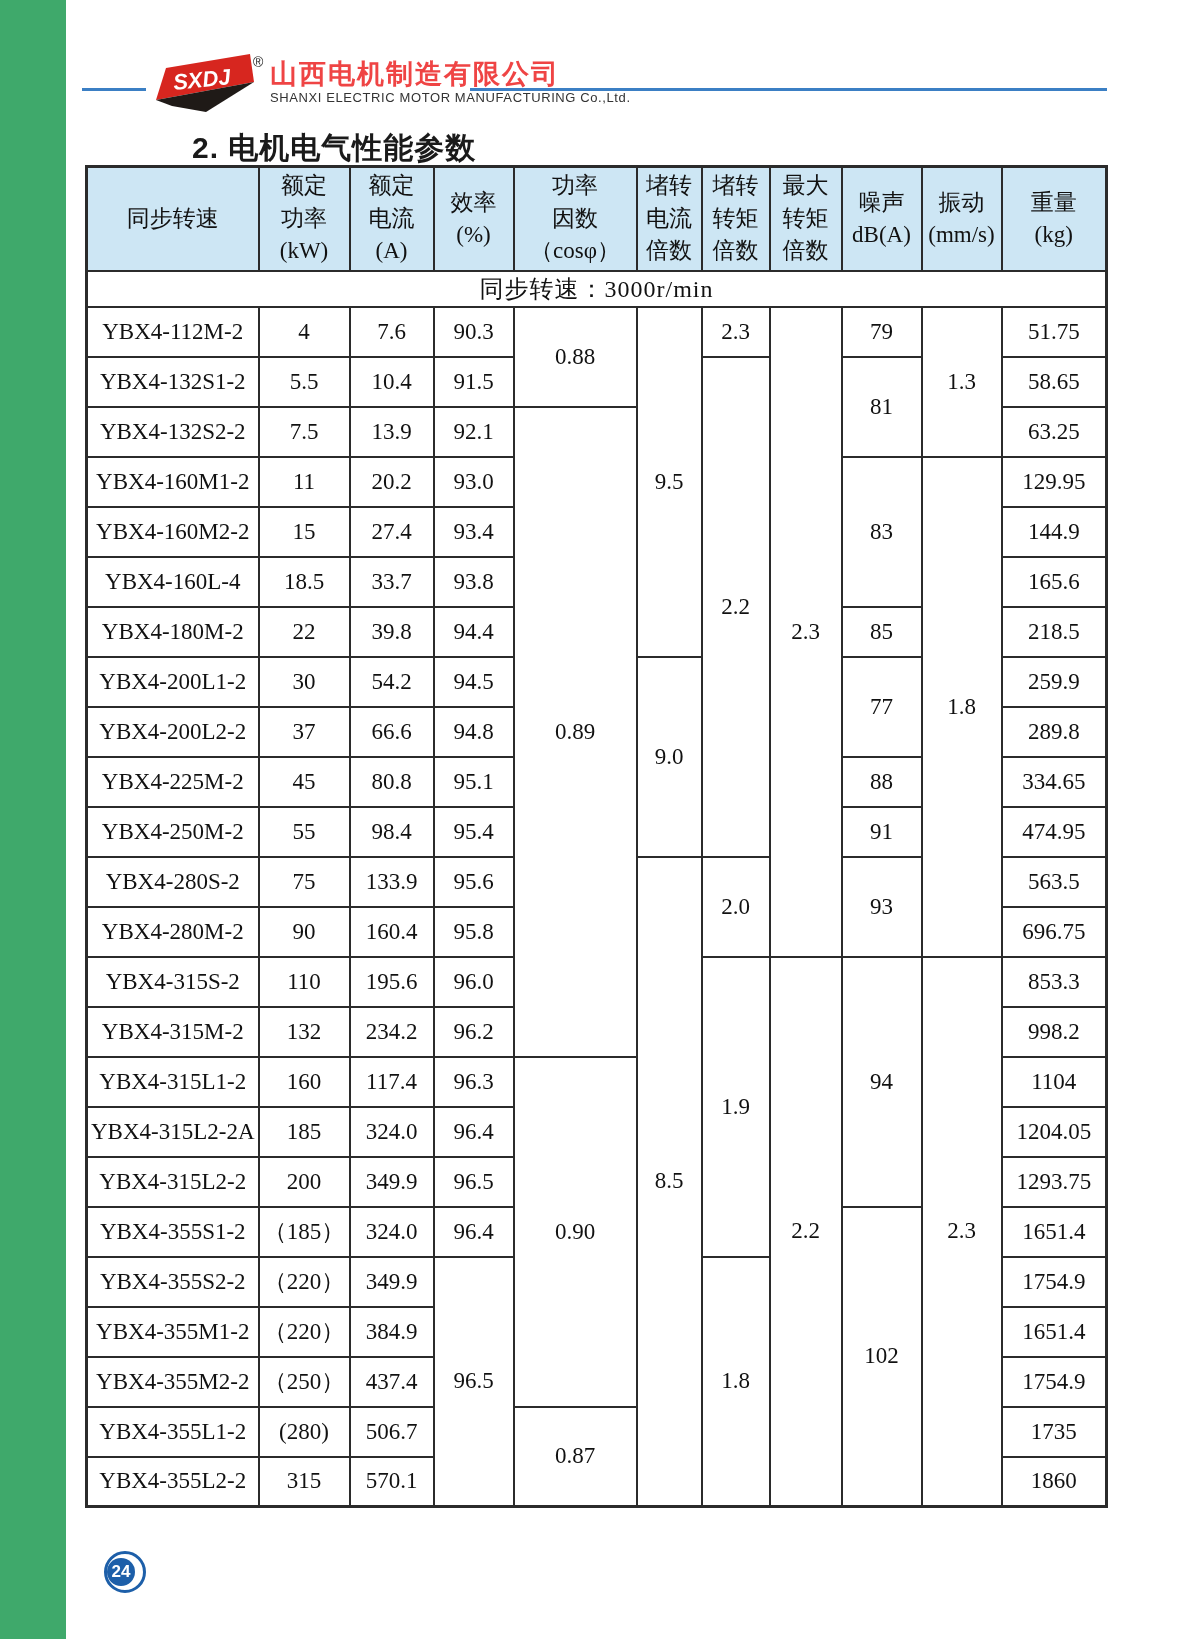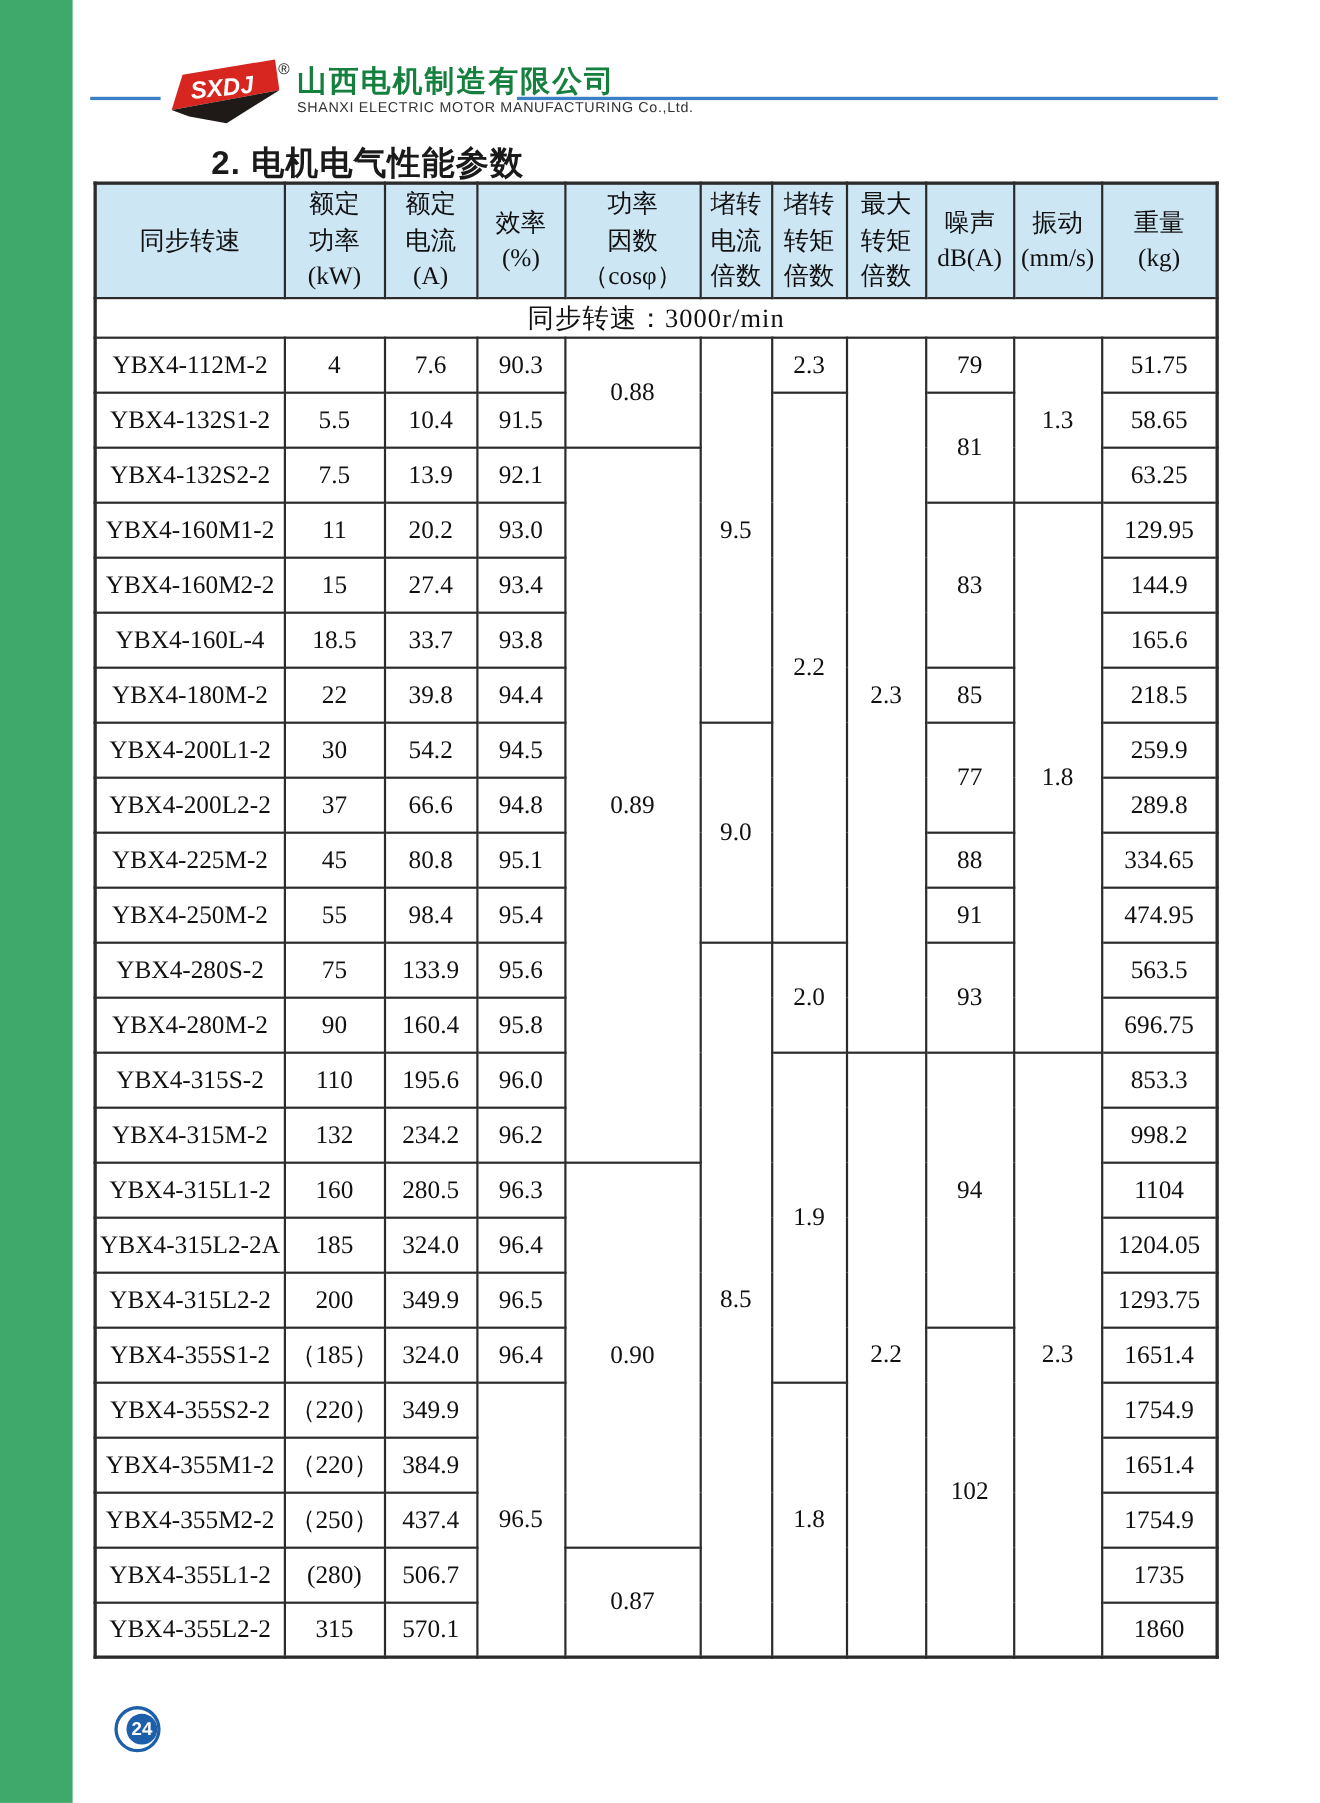--- a/index.html
+++ b/index.html
@@ -22,21 +22,21 @@
   .logo-wrap{position:absolute;left:150px;top:52px;width:104px;height:66px;}
   .reg-mark{
     position:absolute;left:253px;top:54px;font-size:14px;
     font-family:"Liberation Sans",sans-serif;color:#222;
   }
   .company-block{
     position:absolute;left:270px;top:60px;width:420px;
     font-family:"Liberation Sans",sans-serif;
   }
   .company-cn{
-    font-size:27px;font-weight:700;color:#15803d;letter-spacing:2px;line-height:1.1;
+    font-size:27px;font-weight:700;color:#ef4444;letter-spacing:2px;line-height:1.1;
   }
   .company-en{
     font-size:13px;color:#333;letter-spacing:0.6px;margin-top:0;white-space:nowrap;
   }
   .section-title{
     position:absolute;left:148px;top:128px;
     font-family:"Liberation Sans",sans-serif;
     font-size:30px;font-weight:700;color:#1a1a1a;letter-spacing:1px;margin-left:44px;
   }
   
@@ -62,21 +62,21 @@
     font-size:23px;
   }
   tr.sync{height:36px;}
   tr.sync td{font-size:24px;letter-spacing:1px;}
   tr.data{height:50px;}
   
   .page-badge{
     position:absolute;left:104px;top:1551px;
     width:36px;height:36px;border-radius:50%;
     border:3px solid #1D5FA9;
-    display:flex;align-items:center;justify-content:flex-end;
+    display:flex;align-items:center;justify-content:flex-start;
     background:#fff;
   }
   .page-badge-inner{
     width:28px;height:28px;border-radius:50%;
     background:#1D5FA9;color:#fff;
     display:flex;align-items:center;justify-content:center;
     font-family:"Liberation Sans",sans-serif;
     font-size:17px;font-weight:700;
   }
 </style>
@@ -276,21 +276,21 @@
   <tr class="data">
     <td>YBX4-315M-2</td>
     <td>132</td>
     <td>234.2</td>
     <td>96.2</td>
     <td>998.2</td>
   </tr>
   <tr class="data">
     <td>YBX4-315L1-2</td>
     <td>160</td>
-    <td>280.5</td>
+    <td>117.4</td>
     <td>96.3</td>
     <td rowspan="7">0.90</td>
     <td>1104</td>
   </tr>
   <tr class="data">
     <td>YBX4-315L2-2A</td>
     <td>185</td>
     <td>324.0</td>
     <td>96.4</td>
     <td>1204.05</td>

